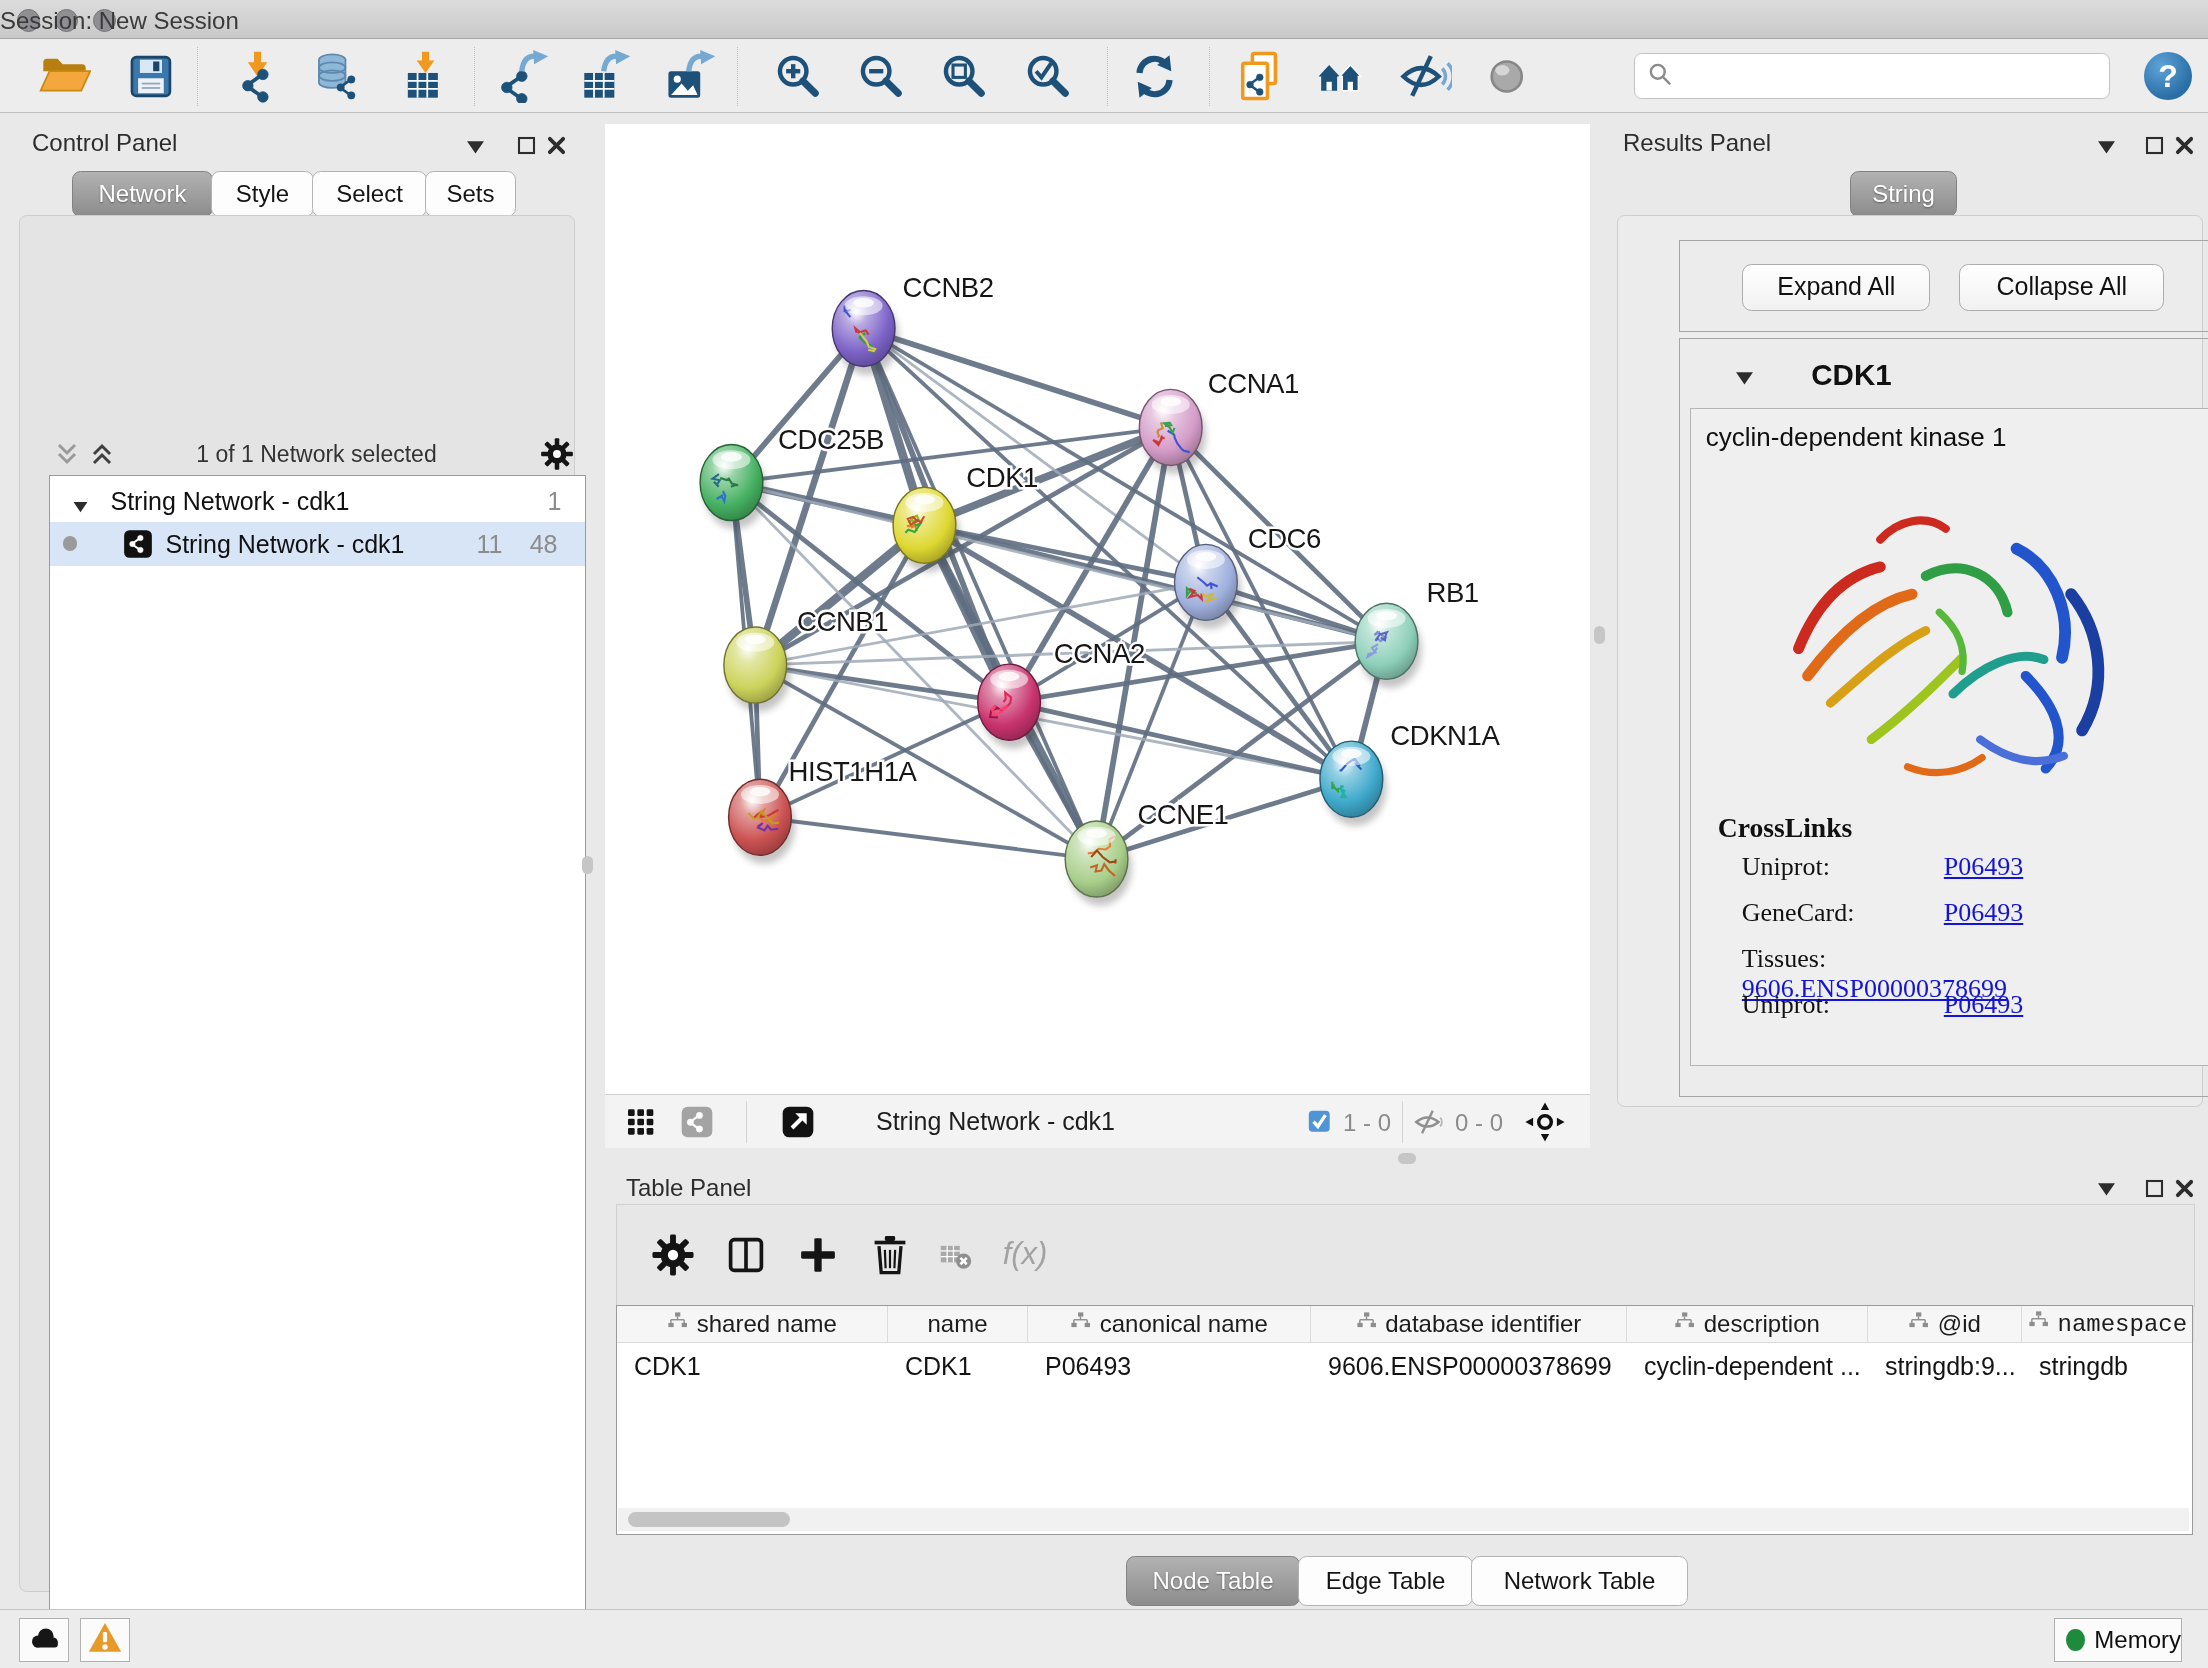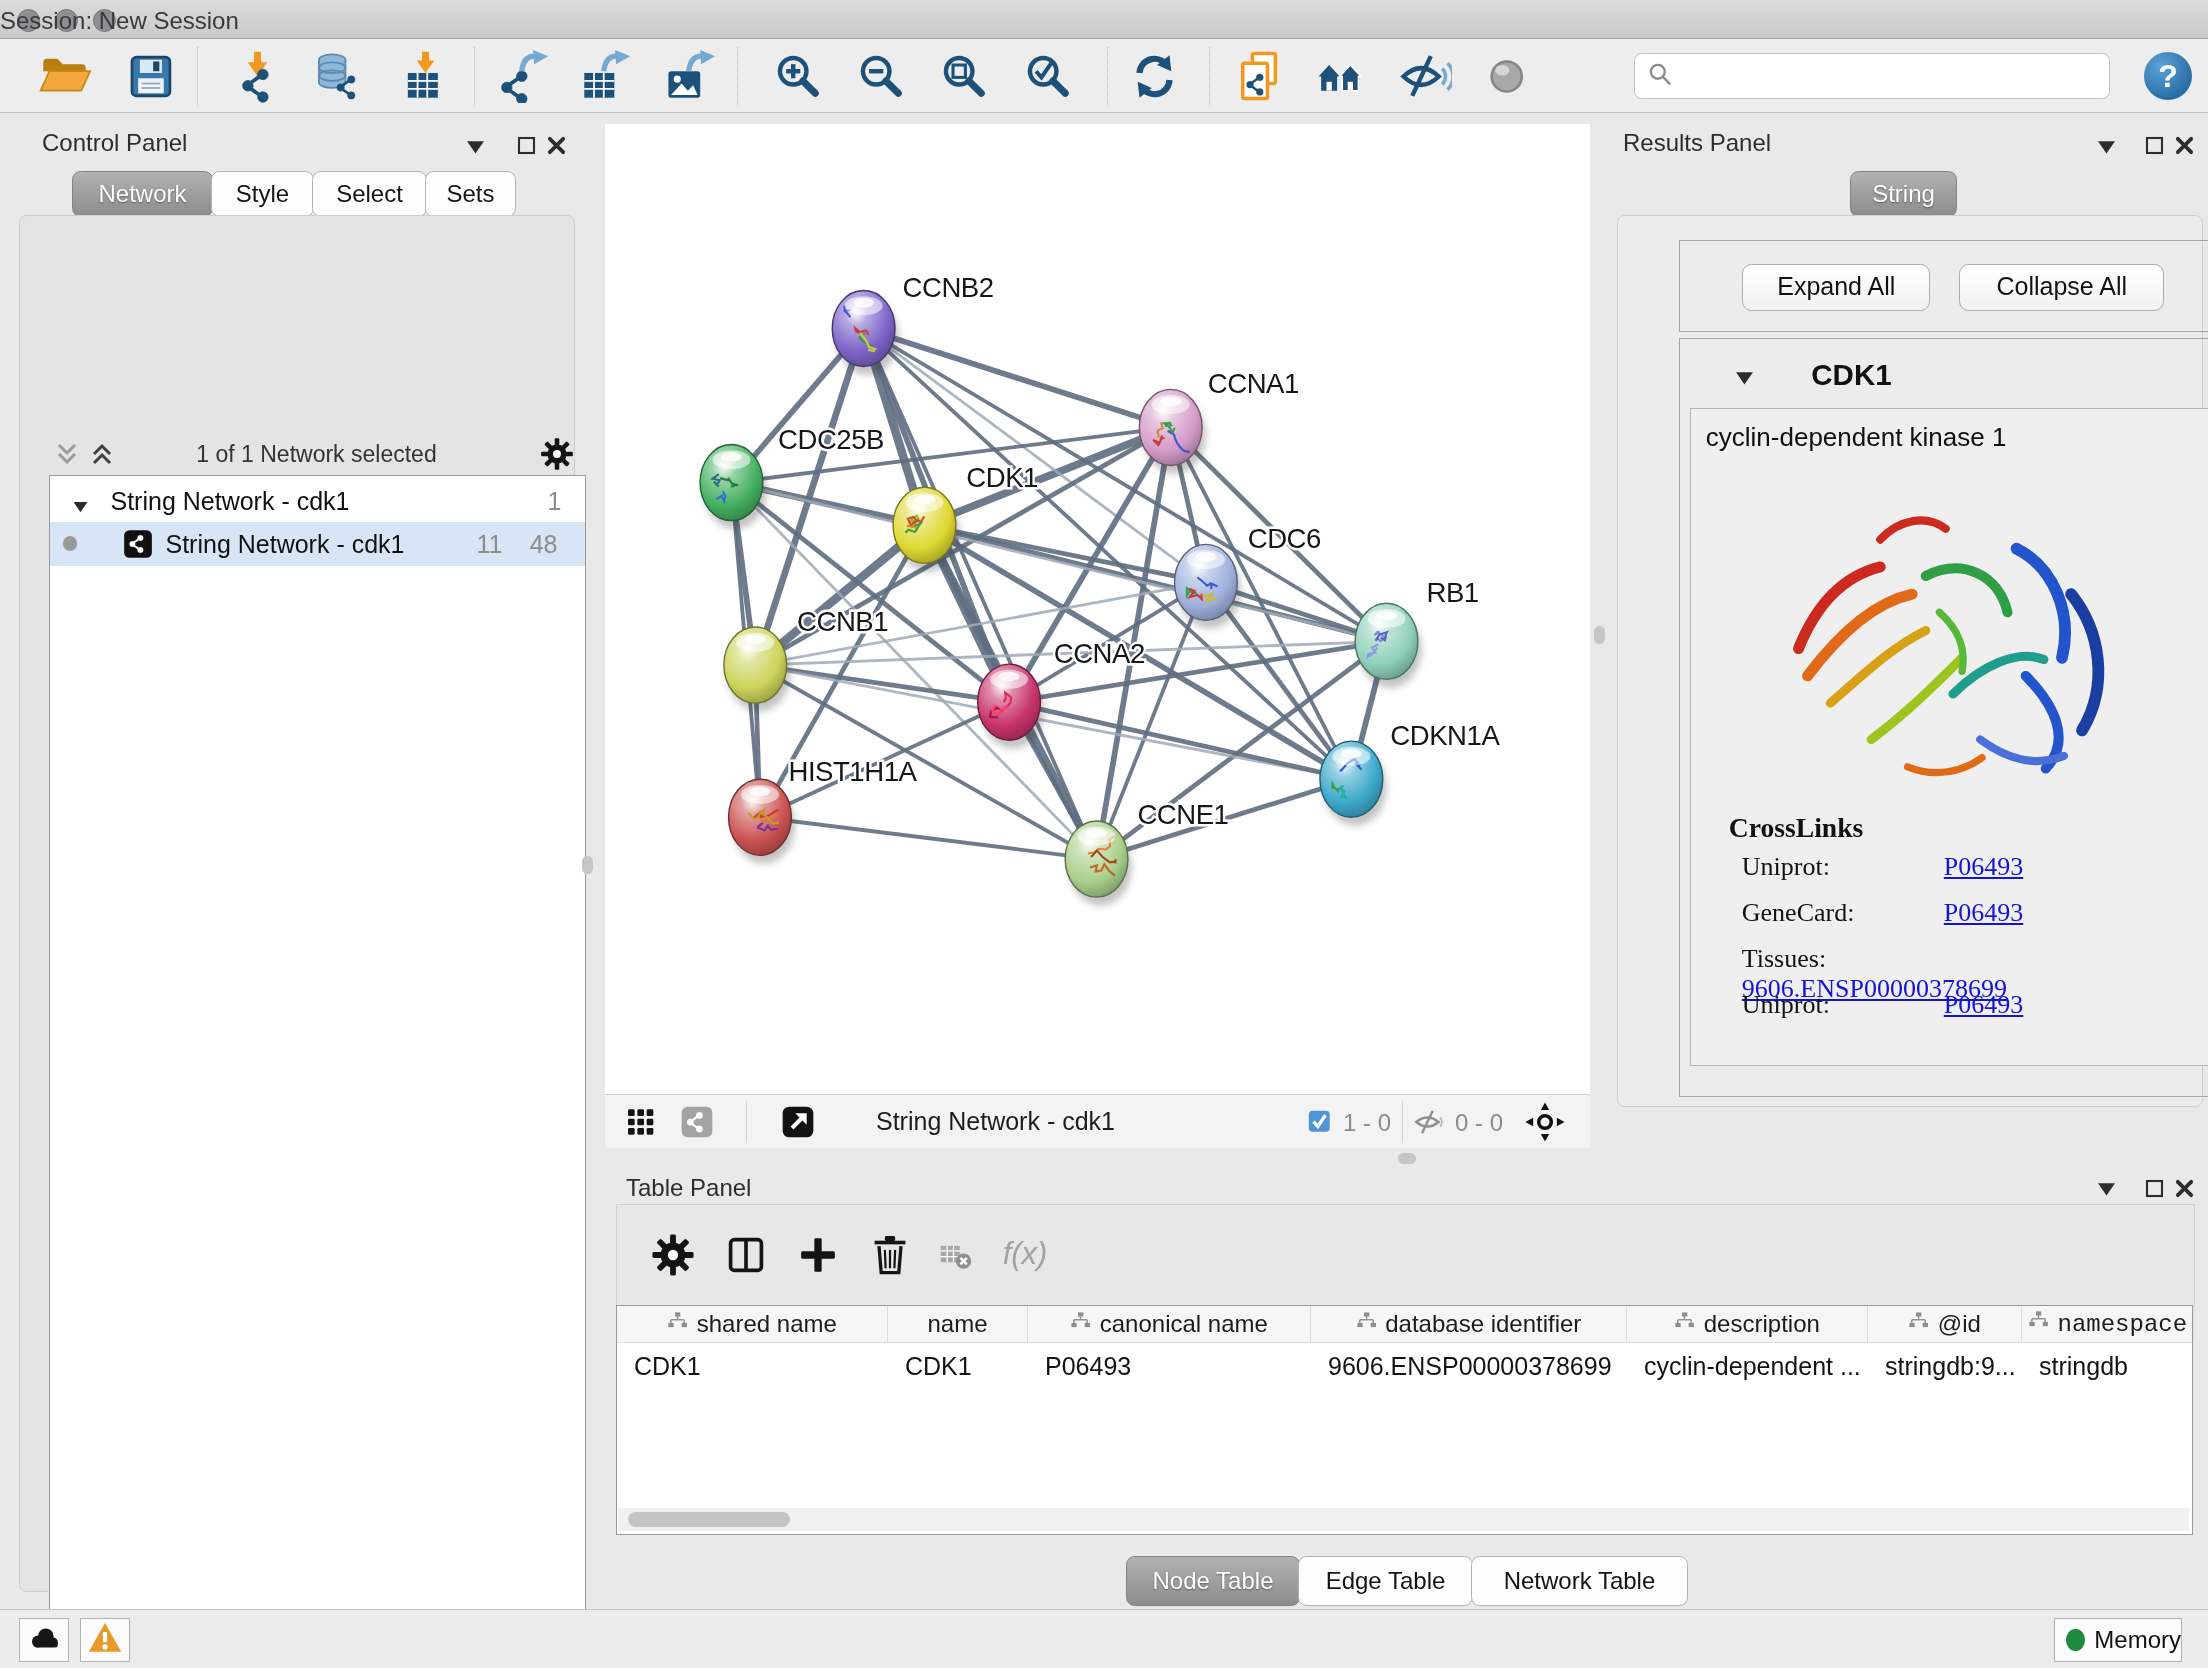--- a/index.html
+++ b/index.html
@@ -233,21 +233,21 @@
     <div class="searchbox">
       <span style="margin:0 3.8px 0 9.5px"><svg width="32" height="32" viewBox="0 0 60 60">
             <circle cx="24" cy="24" r="13" fill="none" stroke="#8c8c8c" stroke-width="4.5"></circle>
             <line x1="34" y1="34" x2="46" y2="46" stroke="#8c8c8c" stroke-width="4.5" stroke-linecap="round"></line>
           </svg></span>
       <input class="search-input" placeholder="" style="">
     </div>
     <div class="help-btn">?</div>
   </div>
 
-  <div class="phead" style="left:42px;top:129px">Control Panel</div>
+  <div class="phead" style="left:32px;top:129px">Control Panel</div>
   <span class="pico" style="left:464px;top:135px"><svg width="23" height="23" viewBox="0 0 60 60">
         <path d="M8 16 L52 16 L30 48 Z" fill="#2c2c2c"></path>
       </svg></span>
   <span class="pico" style="left:514px;top:133px"><svg width="25" height="25" viewBox="0 0 60 60">
         <rect x="12" y="12" width="36" height="36" fill="none" stroke="#2c2c2c" stroke-width="5"></rect>
       </svg></span>
   <span class="pico" style="left:544px;top:133px"><svg width="25" height="25" viewBox="0 0 60 60">
         <g stroke="#2c2c2c" stroke-width="9" stroke-linecap="round">
           <line x1="14" y1="14" x2="46" y2="46"></line>
           <line x1="46" y1="14" x2="14" y2="46"></line>
@@ -642,21 +642,21 @@
             <path d="M200,120 C240,100 280,118 290,160" stroke="#2f9e44" stroke-width="11"></path>
             <path d="M230,250 C260,220 300,200 330,212" stroke="#1f9e8e" stroke-width="10"></path>
             <path d="M300,90 C340,110 362,160 350,210" stroke="#2255cc" stroke-width="13"></path>
             <path d="M360,140 C392,180 402,240 372,290" stroke="#1a3fa0" stroke-width="13"></path>
             <path d="M310,230 C340,260 362,300 332,332" stroke="#2255cc" stroke-width="11"></path>
             <path d="M260,300 C290,322 322,330 352,318" stroke="#4a6fd8" stroke-width="9"></path>
             <path d="M180,330 C210,342 240,336 262,320" stroke="#e06a18" stroke-width="8"></path>
             <path d="M215,160 C235,178 245,198 240,225" stroke="#57b83a" stroke-width="8"></path>
           </g>
         </svg>
-        <div style="position:absolute;left:38px;top:403px;font-family:'Liberation Serif',serif;font-size:27.6px;font-weight:bold;color:#111">CrossLinks</div>
+        <div style="position:absolute;left:27px;top:403px;font-family:'Liberation Serif',serif;font-size:27.6px;font-weight:bold;color:#111">CrossLinks</div>
         <div id="xl-rows" style="position:absolute;left:51px;top:443px;width:457px">
             <div class="xl-row"><span class="xl-label">Uniprot:</span><a class="xl-val" href="#">P06493</a></div>
             <div class="xl-row"><span class="xl-label">GeneCard:</span><a class="xl-val" href="#">P06493</a></div>
             <div class="xl-row"><span class="xl-label">Tissues:</span><a class="xl-val" href="#">9606.ENSP00000378699</a></div>
             <div class="xl-row"><span class="xl-label">Uniprot:</span><a class="xl-val" href="#">P06493</a></div>
           </div>
       </div>
     </div>
   </div>
 

